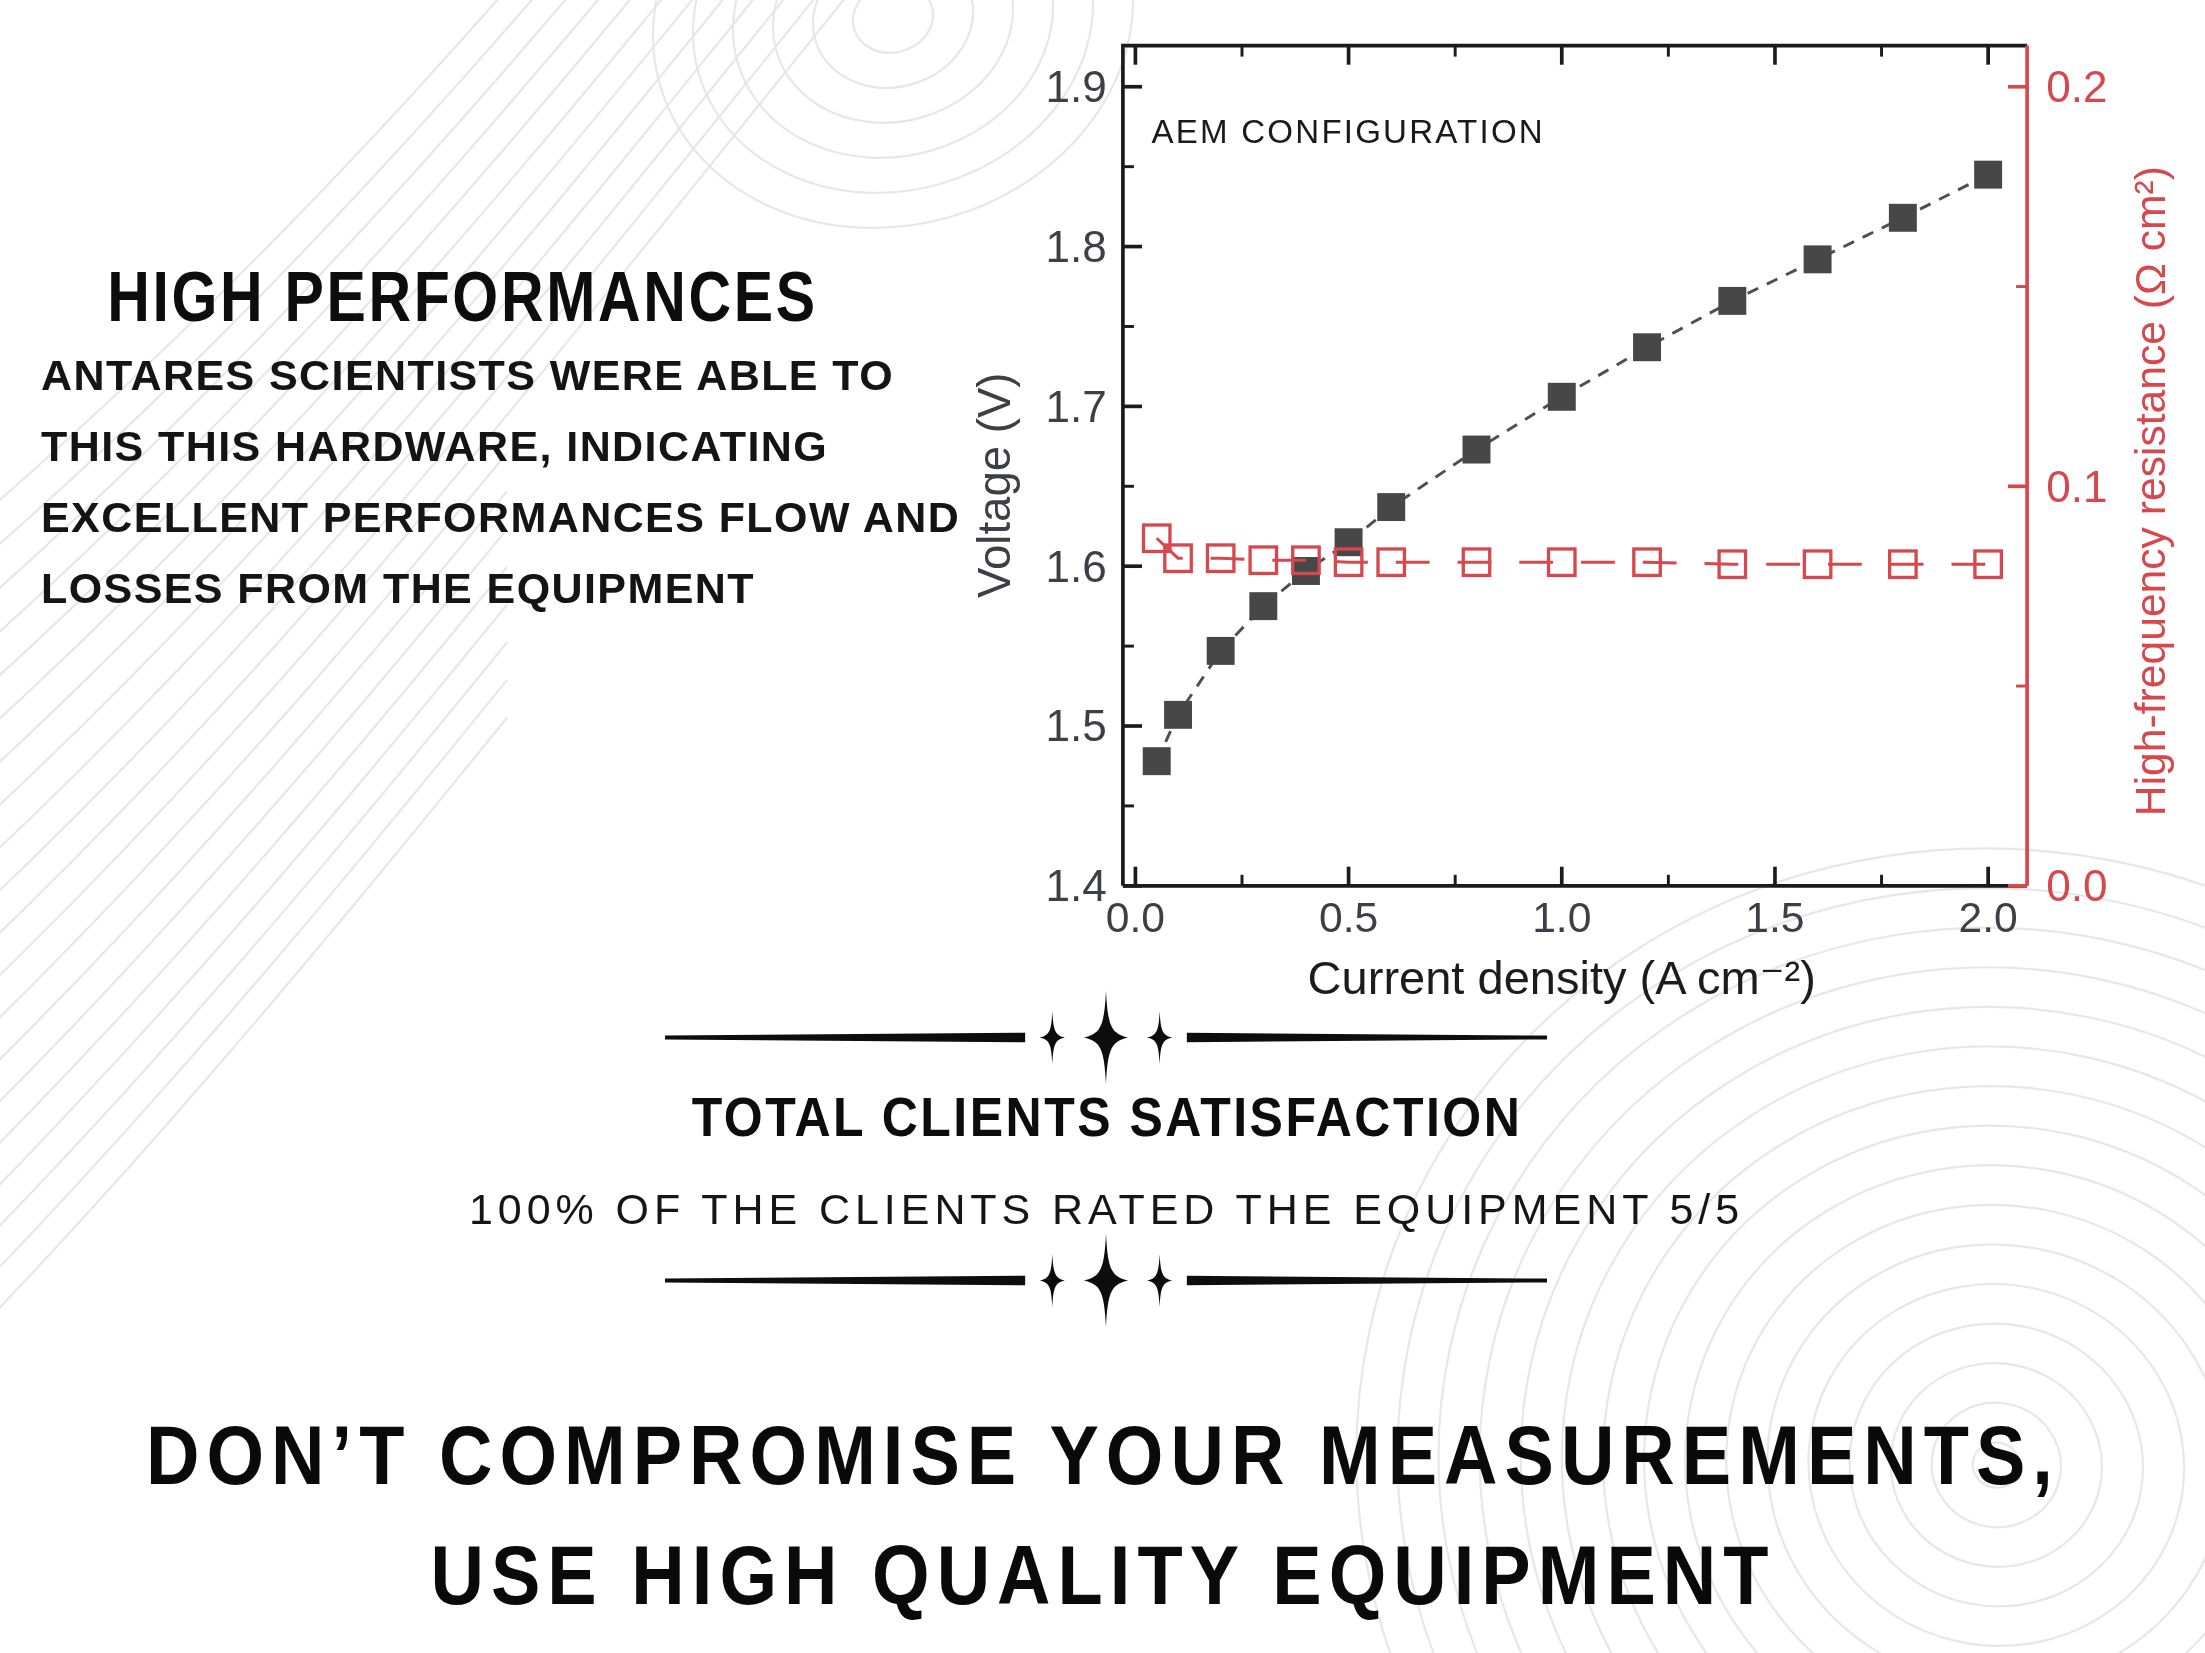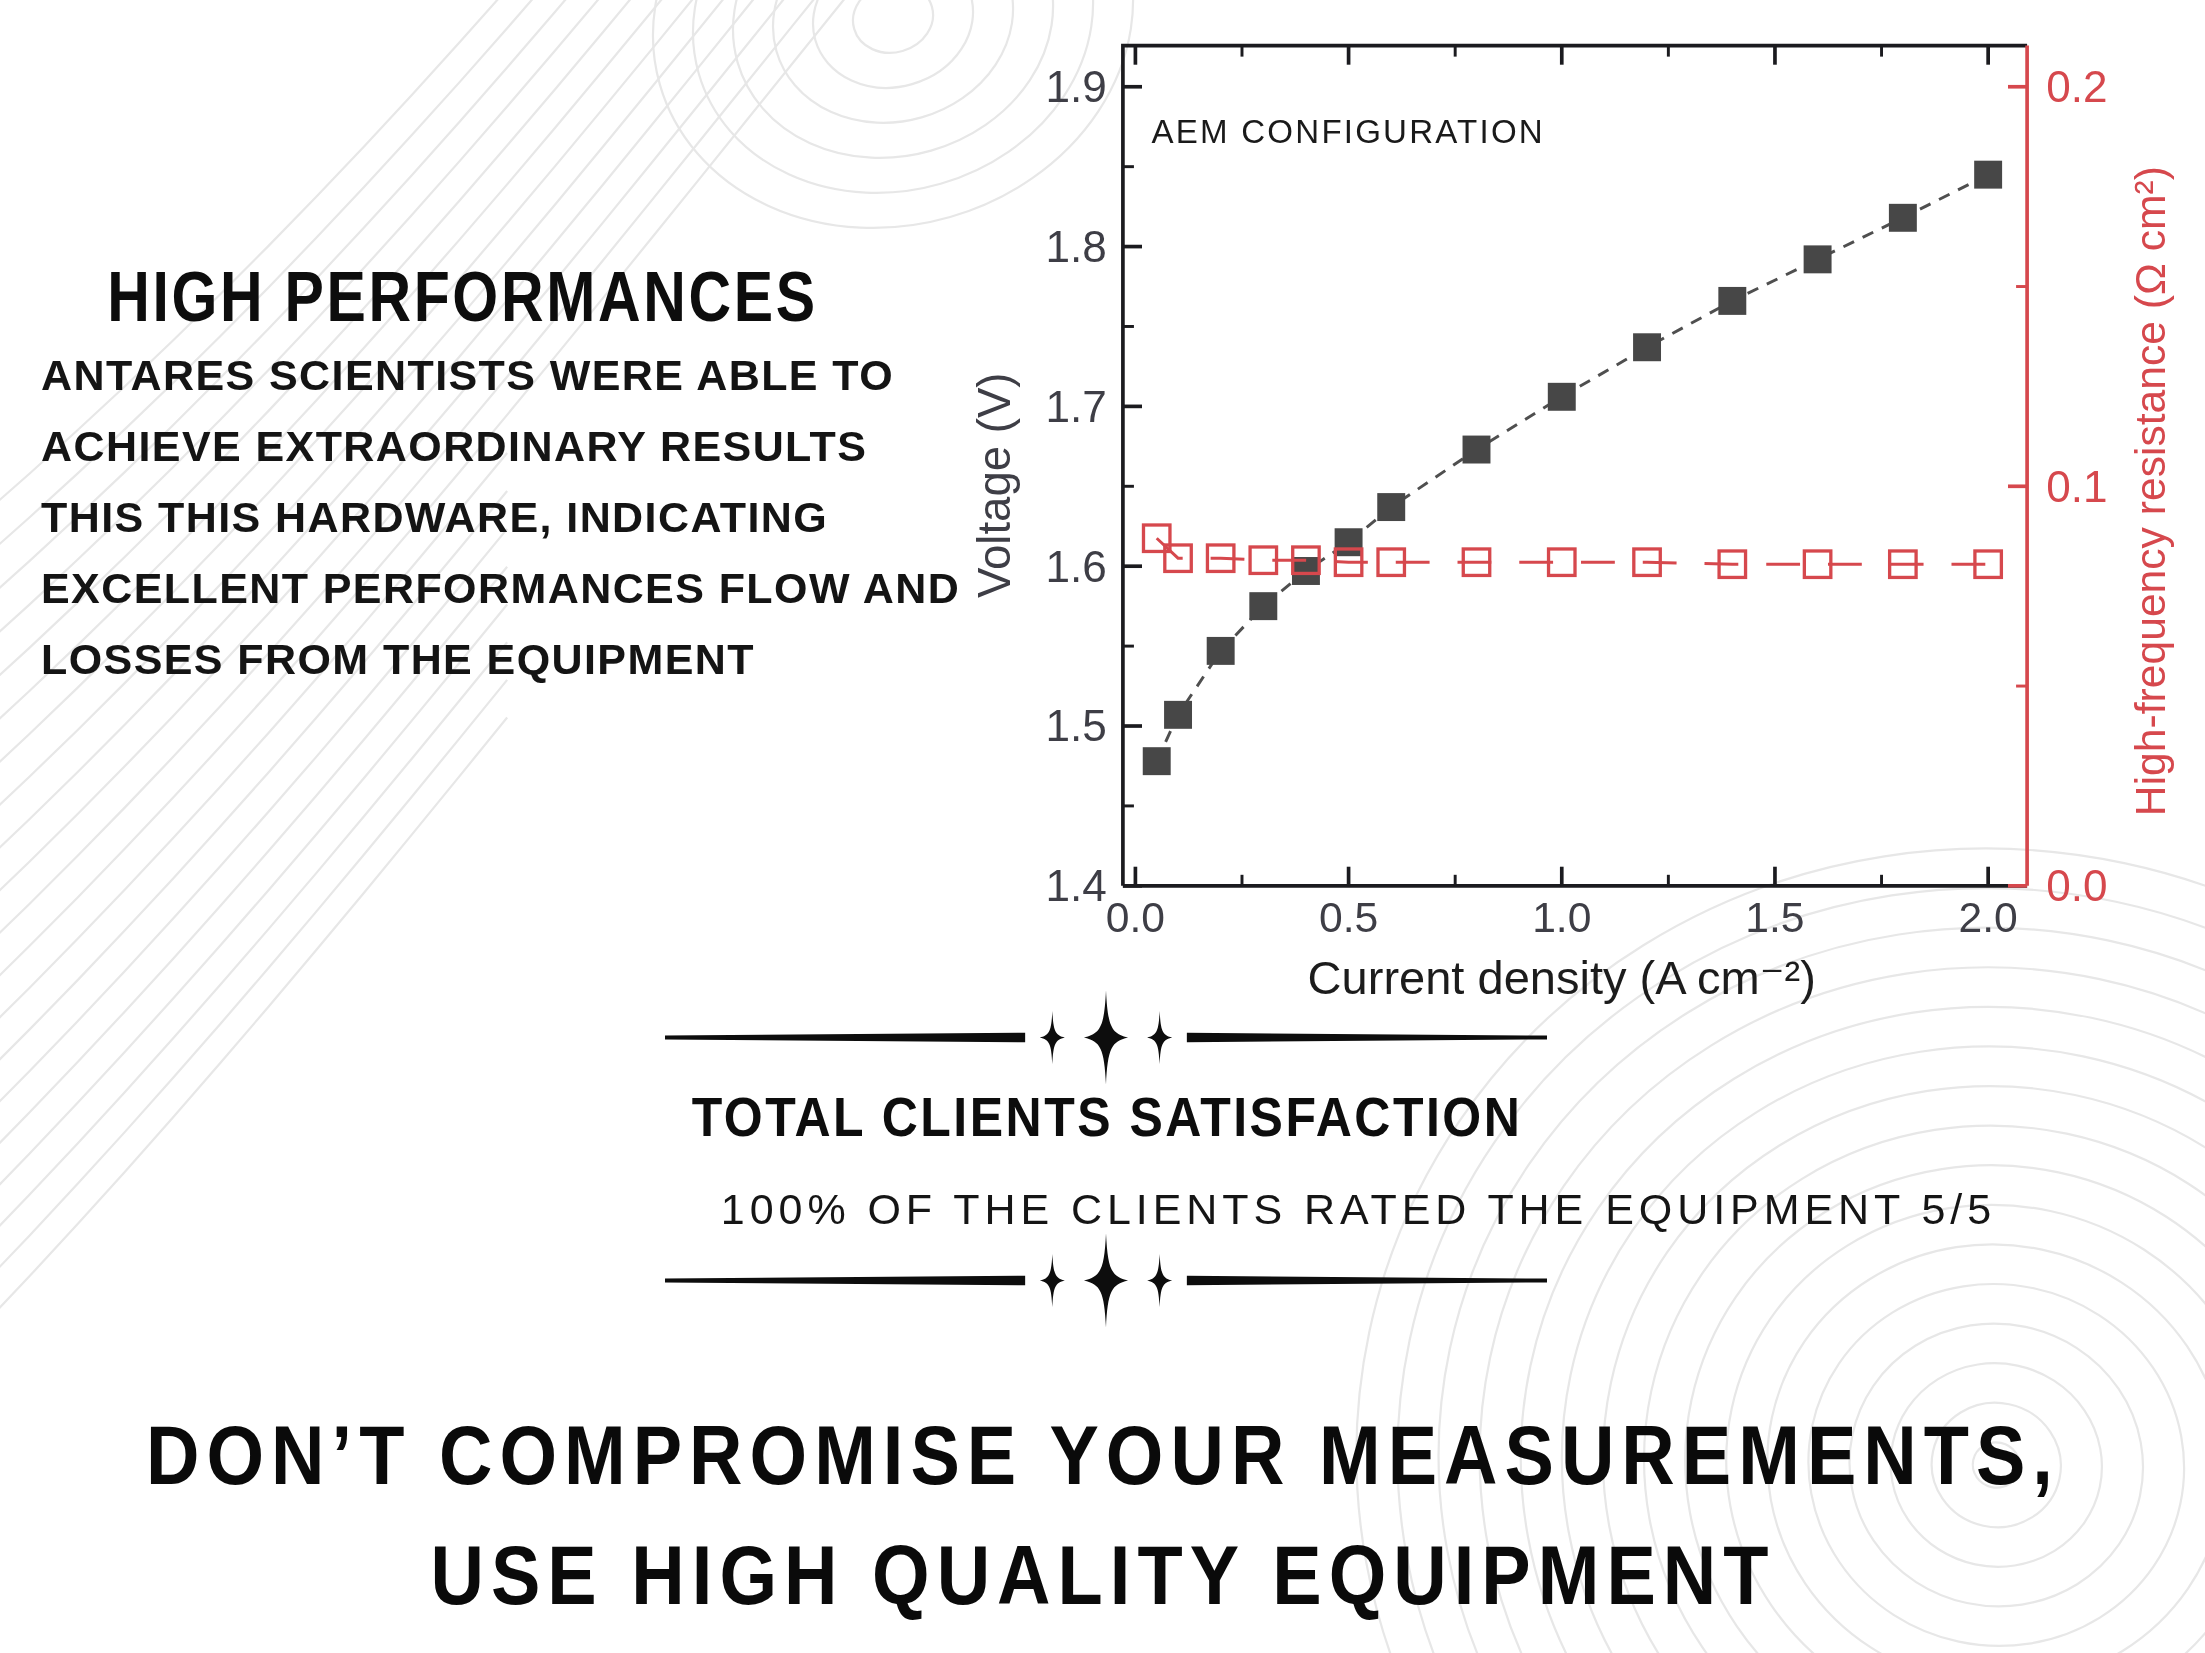--- a/index.html
+++ b/index.html
@@ -6,21 +6,21 @@
   .page{position:relative;width:2205px;height:1654px;background:#ffffff;overflow:hidden;
         font-family:"Liberation Sans","DejaVu Sans",sans-serif;}
   #bg{position:absolute;left:0;top:0;width:2205px;height:1654px;}
   .layer{position:absolute;z-index:2;}
   .hp-heading{left:29px;top:263px;width:867px;text-align:center;
       font-size:59px;font-weight:700;letter-spacing:.045em;color:#0d0d0d;transform:scaleY(1.18);}
   .hp-body{left:41px;top:340px;width:941px;font-size:43px;font-weight:600;
       letter-spacing:.033em;line-height:71px;color:#141414;}
   .sat-heading{left:368px;top:1088px;width:1478px;text-align:center;
       font-size:50px;font-weight:700;letter-spacing:.05em;color:#0d0d0d;transform:scaleY(1.12);}
-  .sat-sub{left:217px;top:1185px;width:1779px;text-align:right;
+  .sat-sub{left:217px;top:1185px;width:1779px;text-align:center;
       font-size:43px;font-weight:400;letter-spacing:.115em;color:#151515;}
   .footer-heading{left:74px;top:1408px;width:2058px;text-align:center;
       font-size:74px;font-weight:700;letter-spacing:.095em;line-height:108px;
       color:#0a0a0a;transform:scaleY(1.12);}
   .divider{position:absolute;width:882px;height:125px;z-index:2;}
   #divider-top{left:665px;top:975px;}
   #divider-bottom{left:665px;top:1218px;}
   #chart{position:absolute;left:970px;top:22px;width:1235px;height:1044px;z-index:2;}
 </style>
 </head>
@@ -70,21 +70,20 @@
       <ellipse cx="2716" cy="1993" rx="704" ry="675.8399999999999" transform="rotate(12 2716 1993)" fill="none" stroke="#e7e7e7" stroke-width="3"></ellipse>
       <ellipse cx="2716" cy="1993" rx="760" ry="729.6" transform="rotate(12 2716 1993)" fill="none" stroke="#e7e7e7" stroke-width="3"></ellipse>
       <ellipse cx="2716" cy="1993" rx="816" ry="783.36" transform="rotate(12 2716 1993)" fill="none" stroke="#e7e7e7" stroke-width="3"></ellipse>
       <ellipse cx="2716" cy="1993" rx="872" ry="837.12" transform="rotate(12 2716 1993)" fill="none" stroke="#e7e7e7" stroke-width="3"></ellipse>
     </svg>
 
   <div class="layer hp-heading">HIGH PERFORMANCES</div>
 
   <div class="layer hp-body">
       <div>ANTARES SCIENTISTS WERE ABLE TO</div>
-      <div>ACHIEVE EXTRAORDINARY RESULTS</div>
       <div>THIS THIS HARDWARE, INDICATING</div>
       <div>EXCELLENT PERFORMANCES FLOW AND</div>
       <div>LOSSES FROM THE EQUIPMENT</div>
     </div>
 
   <svg id="chart" viewBox="1320 30 1680 1420">
       <path d="M 1528 1205 L 1528 62 L 2758 62 M 1528 1205 L 2758 1205" fill="none" stroke="#1b1b1f" stroke-width="5"></path>
       <line x1="2758" y1="62" x2="2758" y2="1205" stroke="#d6484d" stroke-width="5"></line>
       <g>
         <line x1="1545" y1="1205" x2="1545" y2="1179" stroke="#1b1b1f" stroke-width="5"></line>

